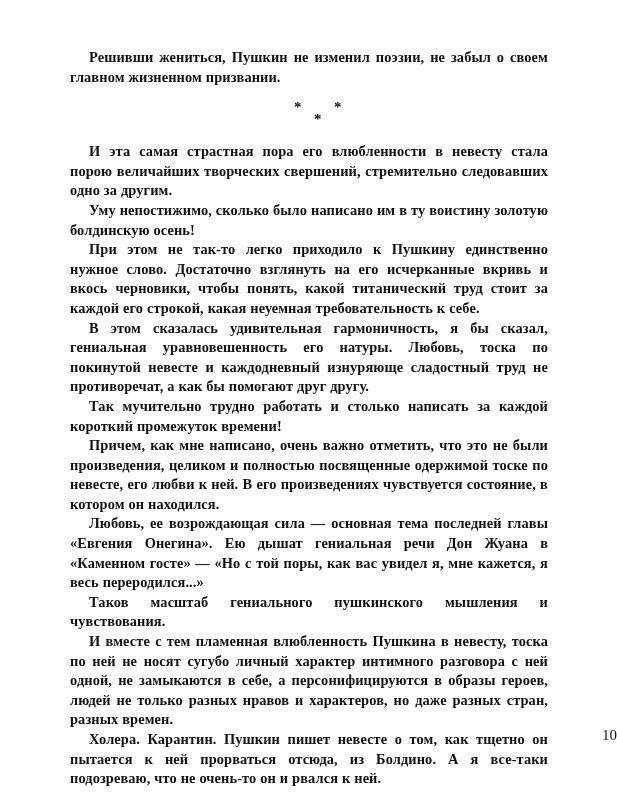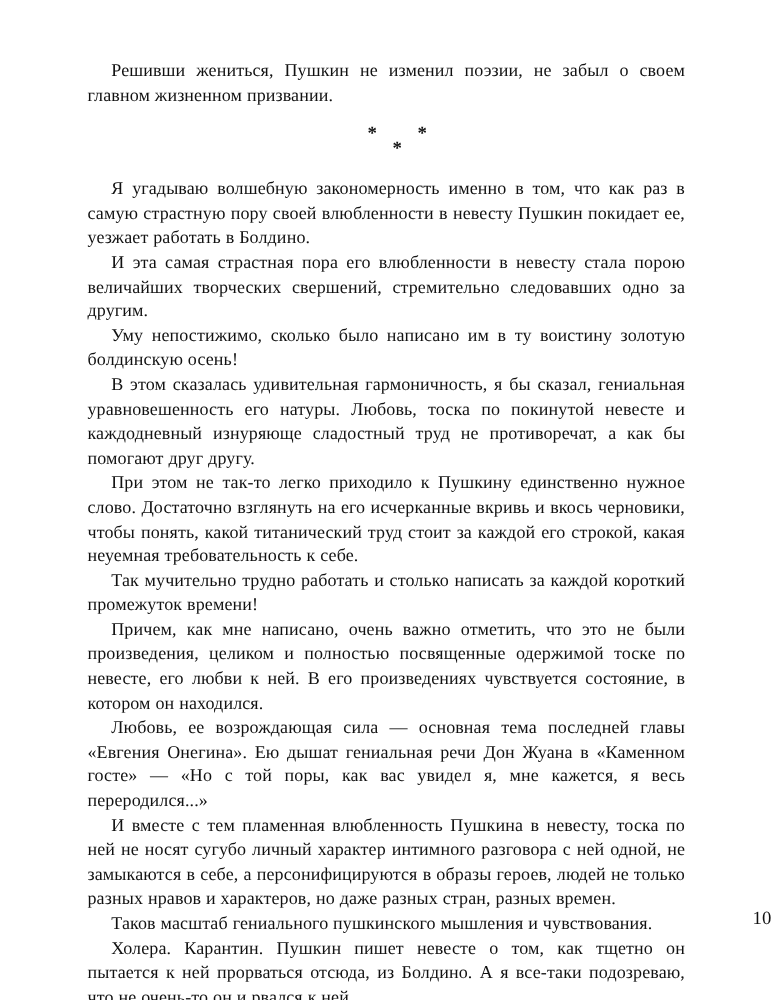--- a/index.html
+++ b/index.html
@@ -30,21 +30,21 @@
     width: 478px;
   }
 
   .para {
     margin: 0;
     font-size: 14.4px;
     line-height: 19.6px;
     text-align: justify;
     text-indent: 19px;
     text-justify: inter-word;
-    font-weight: 400;
+    font-weight: 700;
     letter-spacing: 0.1px;
     word-spacing: 0.2px;
     -webkit-font-smoothing: none;
   }
 
   
   #separator {
     position: relative;
     height: 38px;
     margin: 9px 0 8px 0;
@@ -83,29 +83,28 @@
   <div id="text-column">
 
     <p class="para">Решивши жениться, Пушкин не изменил поэзии, не забыл о своем главном жизненном призвании.</p>
 
     <div id="separator">
       <span class="ast ast-left">*</span>
       <span class="ast ast-right">*</span>
       <span class="ast ast-mid">*</span>
     </div>
 
-    <p class="para">Я угадываю волшебную закономерность именно в том, что как раз в самую страстную пору своей влюбленности в невесту Пушкин покидает ее, уезжает работать в Болдино.</p>
     <p class="para">И эта самая страстная пора его влюбленности в невесту стала порою величайших творческих свершений, стремительно следовавших одно за другим.</p>
     <p class="para">Уму непостижимо, сколько было написано им в ту воистину золотую болдинскую осень!</p>
+    <p class="para">При этом не так-то легко приходило к Пушкину единственно нужное слово. Достаточно взглянуть на его исчерканные вкривь и вкось черновики, чтобы понять, какой титанический труд стоит за каждой его строкой, какая неуемная требовательность к себе.</p>
     <p class="para">В этом сказалась удивительная гармоничность, я бы сказал, гениальная уравновешенность его натуры. Любовь, тоска по покинутой невесте и каждодневный изнуряюще сладостный труд не противоречат, а как бы помогают друг другу.</p>
-    <p class="para">При этом не так-то легко приходило к Пушкину единственно нужное слово. Достаточно взглянуть на его исчерканные вкривь и вкось черновики, чтобы понять, какой титанический труд стоит за каждой его строкой, какая неуемная требовательность к себе.</p>
     <p class="para">Так мучительно трудно работать и столько написать за каждой короткий промежуток времени!</p>
     <p class="para">Причем, как мне написано, очень важно отметить, что это не были произведения, целиком и полностью посвященные одержимой тоске по невесте, его любви к ней. В его произведениях чувствуется состояние, в котором он находился.</p>
     <p class="para">Любовь, ее возрождающая сила — основная тема последней главы «Евгения Онегина». Ею дышат гениальная речи Дон Жуана в «Каменном госте» — «Но с той поры, как вас увидел я, мне кажется, я весь переродился...»</p>
+    <p class="para">Таков масштаб гениального пушкинского мышления и чувствования.</p>
     <p class="para">И вместе с тем пламенная влюбленность Пушкина в невесту, тоска по ней не носят сугубо личный характер интимного разговора с ней одной, не замыкаются в себе, а персонифицируются в образы героев, людей не только разных нравов и характеров, но даже разных стран, разных времен.</p>
-    <p class="para">Таков масштаб гениального пушкинского мышления и чувствования.</p>
     <p class="para">Холера. Карантин. Пушкин пишет невесте о том, как тщетно он пытается к ней прорваться отсюда, из Болдино. А я все-таки подозреваю, что не очень-то он и рвался к ней.</p>
 
   </div>
 
   <div id="page-number">10</div>
 
 </div>
 
 </body></html>

